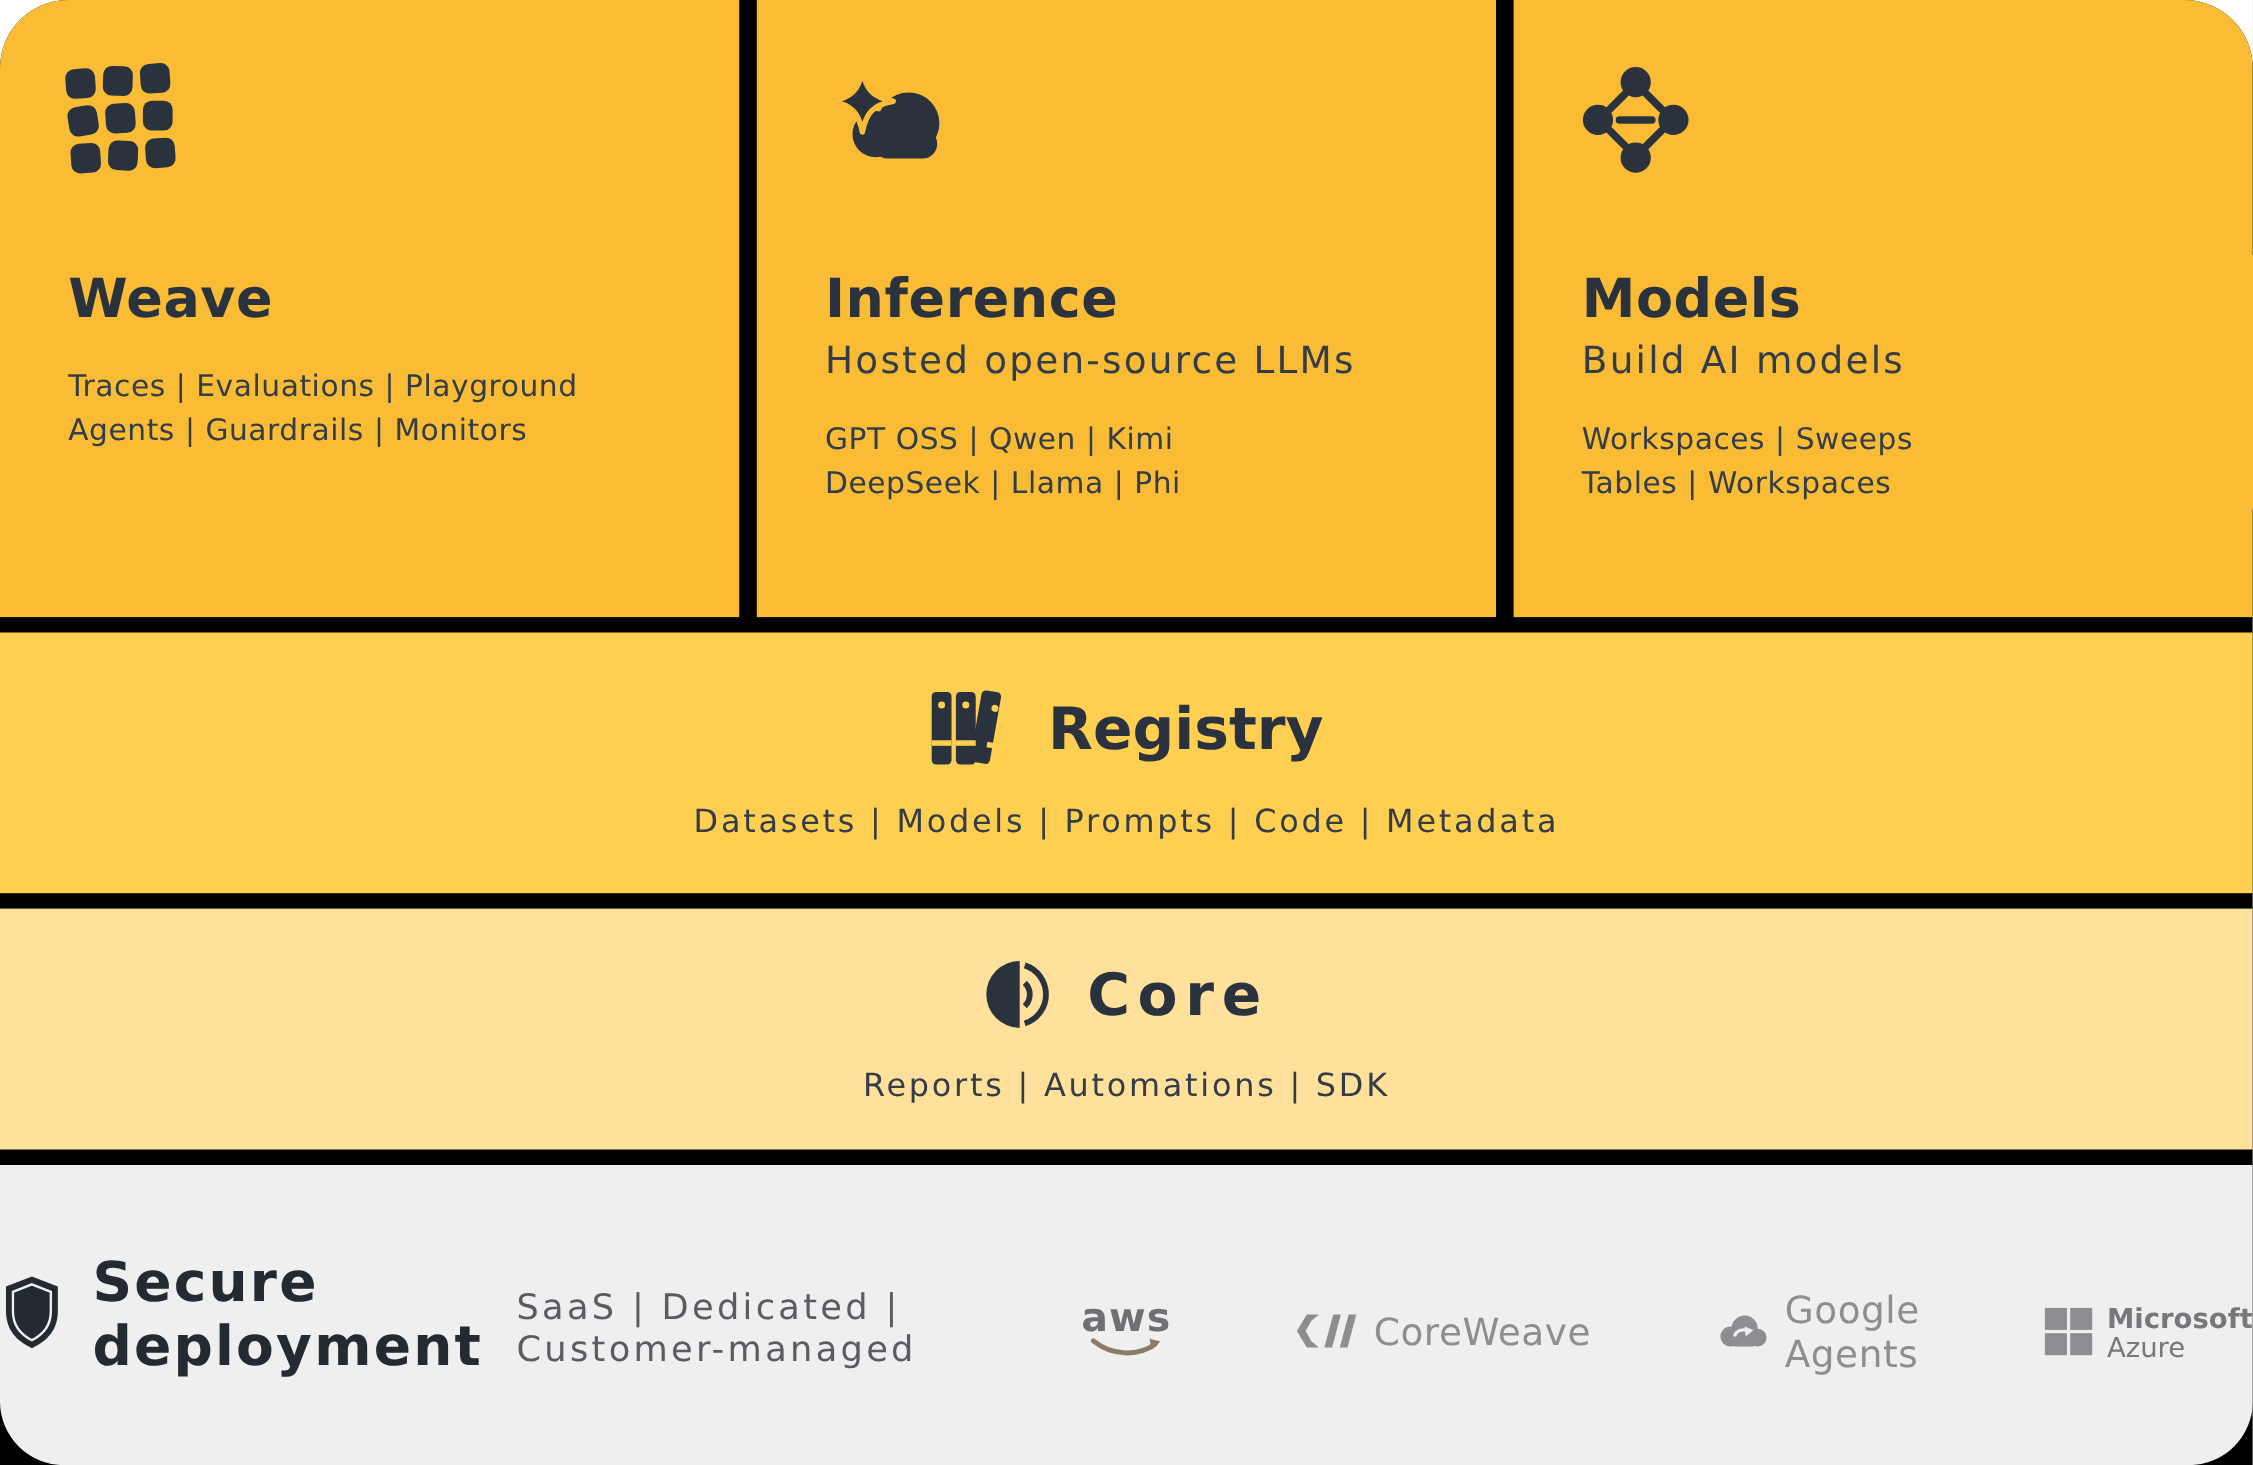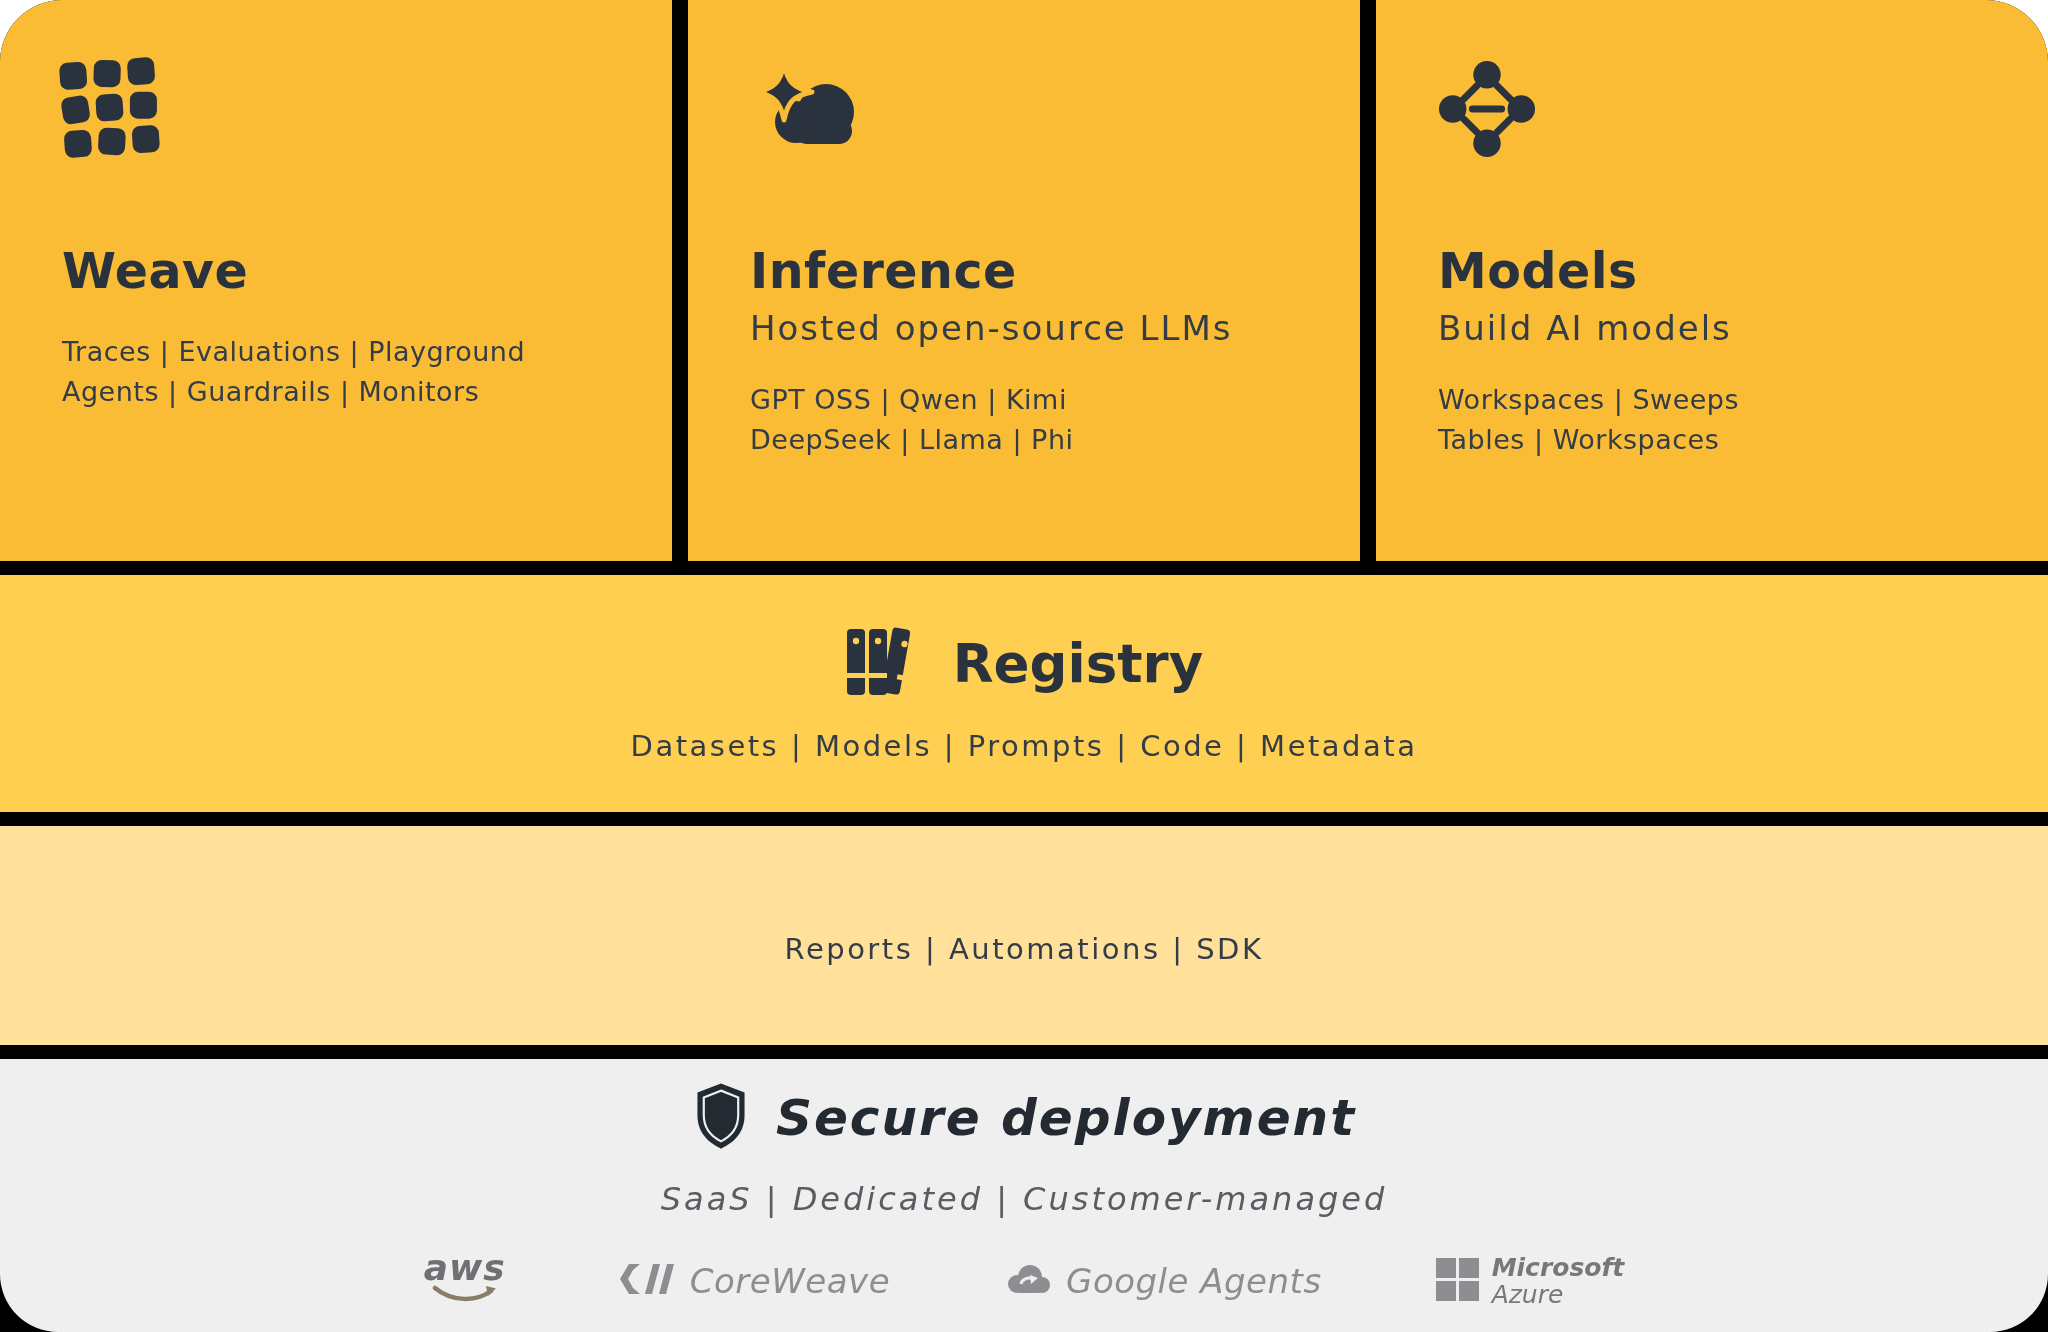--- a/index.html
+++ b/index.html
@@ -35,21 +35,21 @@
   
   .band{display:flex;flex-direction:column;align-items:center;justify-content:center;}
   .band-registry{height:268px;background:var(--registry-bg);}
   .band-core{height:246px;background:var(--core-bg);}
   .band-head{display:flex;align-items:center;gap:28px;}
   .band-title{font-size:53px;font-weight:700;color:var(--ink);}
   .band-core .band-title{letter-spacing:7px;}
   .band-items{margin-top:26px;font-size:29px;color:var(--ink-body);letter-spacing:2.5px;}
   
   .secure{height:308px;background:var(--secure-bg);border-radius:0 0 58px 58px;
-          display:flex;flex-direction:column;align-items:center;justify-content:center;font-style:italic;}
+          display:flex;flex-direction:row;align-items:center;justify-content:center;}
   .secure-head{display:flex;align-items:center;gap:26px;}
   .secure-title{font-size:50px;font-weight:700;color:#242A32;letter-spacing:2px;}
   .secure-items{margin-top:24px;font-size:32px;color:var(--secure-sub);letter-spacing:3px;}
   .logos-row{margin-top:34px;display:flex;align-items:center;gap:112px;}
   .logo{display:flex;align-items:center;gap:12px;}
   .aws-logo{display:flex;flex-direction:column;align-items:center;gap:0;}
   .aws-word{font-size:36px;font-weight:700;color:var(--aws-text);letter-spacing:1px;line-height:0.9;}
   .cw-word{font-size:34px;font-weight:400;color:var(--logo-gray);letter-spacing:0.5px;}
   .gc-word{font-size:34px;font-weight:400;color:var(--logo-gray);letter-spacing:0.5px;}
   .ms-text{display:flex;flex-direction:column;line-height:1.1;color:#77787B;}
@@ -157,20 +157,30 @@
             <rect x="52" y="51" width="20" height="5" transform="rotate(10 62 53.5)"></rect>
           </g>
         </svg>
       </span>
       <span class="band-title">Registry</span>
     </div>
     <div class="band-items">Datasets | Models | Prompts | Code | Metadata</div>
   </div>
 
   <div class="band band-core">
+    <div class="band-head">
+      <span>
+        <svg width="66" height="70" viewBox="0 0 100 104">
+          <path d="M50 6 A46 46 0 0 0 50 98 Z" fill="#2A323E"></path>
+          <path d="M57 12 A42 42 0 0 1 57 92" fill="none" stroke="#2A323E" stroke-width="8"></path>
+          <path d="M57 36 A22 22 0 0 1 57 68" fill="none" stroke="#2A323E" stroke-width="8"></path>
+        </svg>
+      </span>
+      <span class="band-title">Core</span>
+    </div>
     <div class="band-items">Reports | Automations | SDK</div>
   </div>
 
   <div class="secure">
     <div class="secure-head">
       <span>
         <svg width="58" height="72" viewBox="0 0 64 78">
           <path d="M32 3 L58 13 V38 C58 57 47 68 32 75 C17 68 6 57 6 38 V13 Z" fill="#242A32"></path>
           <path d="M32 11 L51 18.5 V38 C51 52.5 43 61.5 32 67 C21 61.5 13 52.5 13 38 V18.5 Z" fill="none" stroke="#EFEFEF" stroke-width="2.4"></path>
         </svg>

